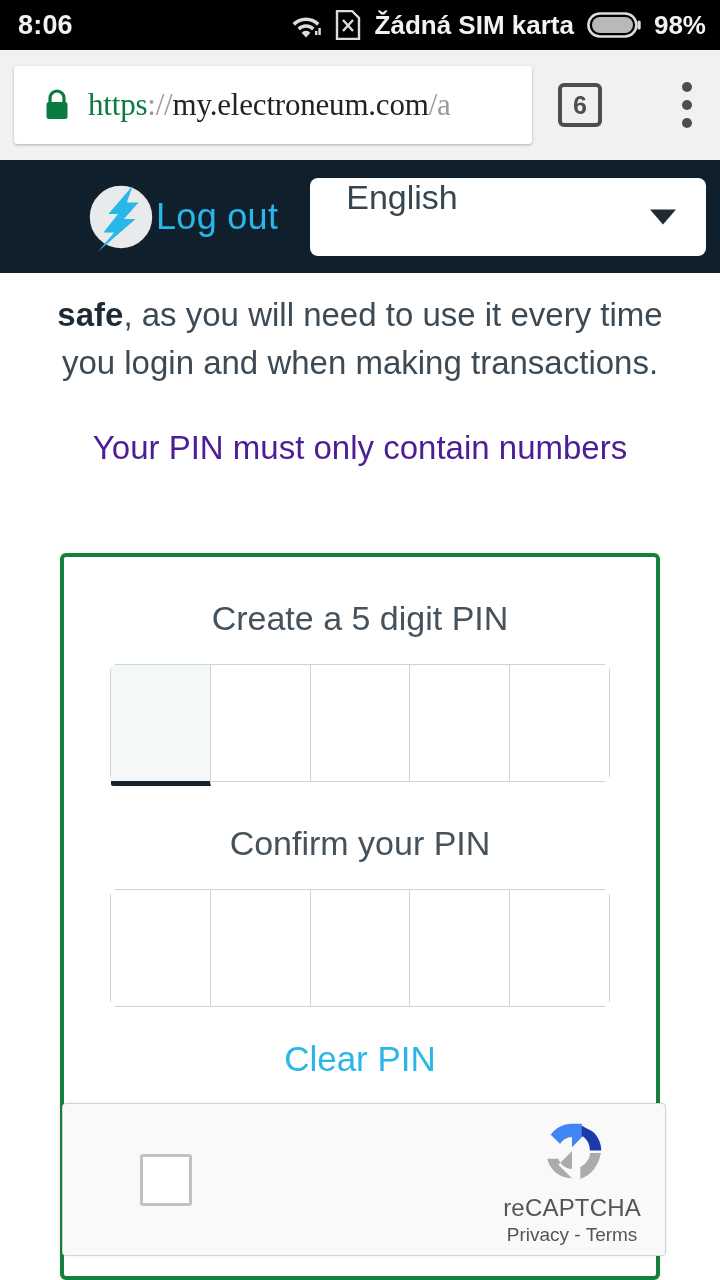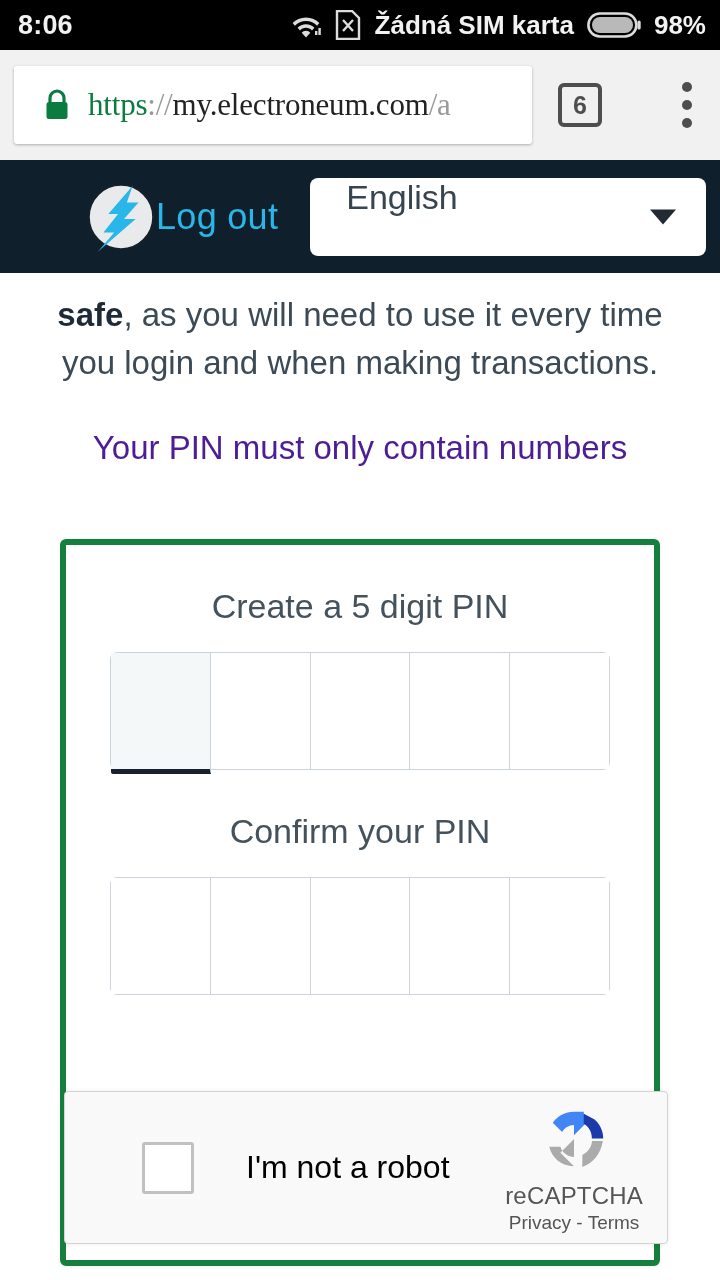--- a/index.html
+++ b/index.html
@@ -119,24 +119,24 @@
   .note{
     text-align:center;
     color:#4c1d95;
     font-size:33px;
     font-weight:300;
     margin-top:42px;
   }
 
   .card{
     position:absolute;
-    left:60px; top:266px;
+    left:60px; top:280px;
     width:600px; height:727px;
     background:#ffffff;
-    border:6px solid #15803d;
+    border:4px solid #15803d;
     border-radius:6px;
     box-shadow:0 1px 4px rgba(0,0,0,.07);
   }
   .pin-label{
     text-align:center;
     font-size:34px;
     color:#45525c;
     font-weight:300;
     margin-top:42px;
   }
@@ -281,24 +281,24 @@
 
     <div class="pin-label">Confirm your PIN</div>
     <div class="pin-row">
       <div class="pin-cell"></div>
       <div class="pin-cell"></div>
       <div class="pin-cell"></div>
       <div class="pin-cell"></div>
       <div class="pin-cell"></div>
     </div>
 
+    <a class="clearpin">Clear PIN</a>
 
     <div class="recaptcha">
       <div class="rc-check"></div>
-      <div class="rc-label">I'm not a robot</div>
       <div class="rc-brand">
         <svg class="rc-logo" viewBox="0 0 80 80">
           <path d="M40 10c-9 0-16.9 4.4-21.8 11.2l9.6 9.6C30.2 26.6 34.7 23.6 40 23.6V34l16-16-6-6V10z" fill="#4285f4"></path>
           <path d="M50 12v10.4c4.6 2.6 7.8 7.5 8.2 13.2l.1 1.8H70c0-7.9-3.6-15-9.3-19.7L50 12z" fill="#1c3aa9"></path>
           <path d="M40 56.4c-5.9 0-11-3.6-13.2-8.7l-.7-1.7H14.6c2.6 11.4 12.8 19.9 25 20h.4V66l-14-14 14-14v18.4z" fill="#ababab"></path>
           <path d="M58.5 40c-.5 6.3-4.4 11.7-9.9 14.3l-.1 12.3C59.3 63 67.6 53 69.6 40H58.5z" fill="#ababab"></path>
         </svg>
         <div class="rc-name">reCAPTCHA</div>
         <div class="rc-links">Privacy - Terms</div>
       </div>

